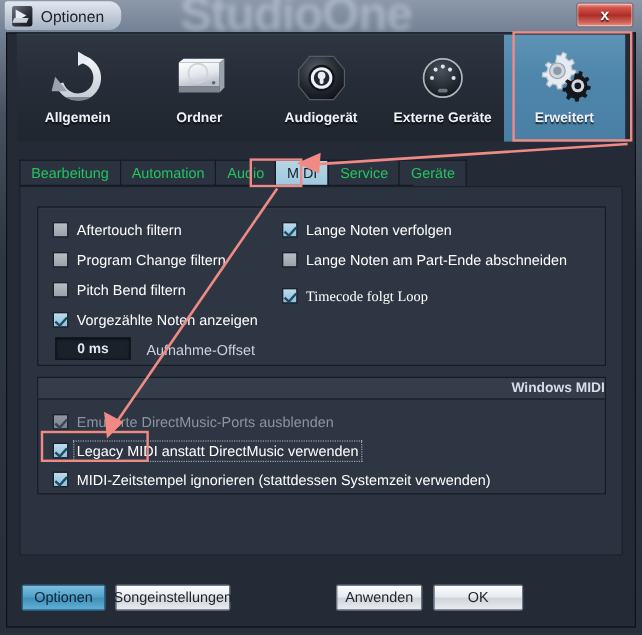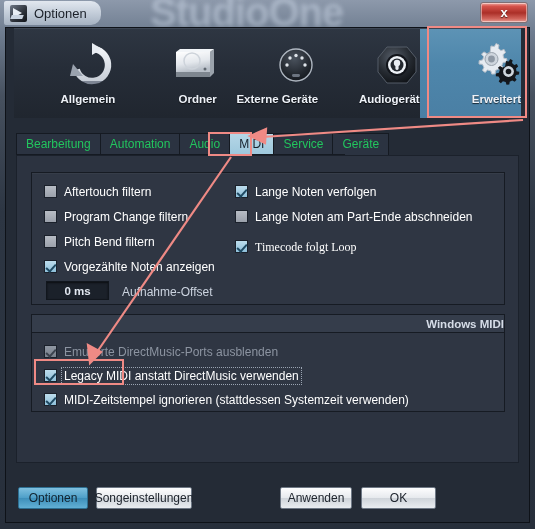--- a/index.html
+++ b/index.html
@@ -75,21 +75,21 @@
   }
 
   
   .cat-strip{
     position:absolute;left:14px;top:28px;width:507px;height:90px;
     background:linear-gradient(180deg,#2e3642 0%,#262d38 45%,#20262f 100%);
     border-top:1px solid #3c4553;
     display:flex;box-sizing:border-box;
   }
   .cat{
-    flex:1 1 0;display:flex;flex-direction:column;align-items:flex-end;
+    flex:1 1 0;display:flex;flex-direction:column;align-items:center;
     justify-content:flex-start;padding-top:10px;
     cursor:pointer;position:relative;
   }
   .cat .glyph{height:52px;display:flex;align-items:center;justify-content:center;}
   .cat .lbl{
     font-size:11.5px;font-weight:bold;color:#eef2f8;margin-top:2px;
     text-shadow:0 1px 1px rgba(0,0,0,.7);white-space:nowrap;
   }
   .cat.selected{
     background:linear-gradient(180deg,#5d93b5 0%,#4e86ab 40%,#4a7fa4 100%);
@@ -245,20 +245,41 @@
             </defs>
             <path d="M7 9 L41 9 L41 29 L7 29 Z" fill="url(#gHd)"></path>
             <path d="M7 29 L41 29 L41 34 L7 34 Z" fill="#7e868f"></path>
             <path d="M41 9 L41 34 L45 30 L45 6 Z" fill="#9aa2ab"></path>
             <path d="M7 9 L41 9 L45 6 L11 6 Z" fill="#f2f5f8"></path>
             <circle cx="23" cy="18" r="8" fill="none" stroke="#cdd3da" stroke-width="1.5"></circle>
             <circle cx="36" cy="26" r="1.5" fill="#606871"></circle>
           </svg>
         </div>
         <div class="lbl">Ordner</div>
+      </div>
+
+      <div class="cat">
+        <div class="glyph">
+          <svg width="46" height="46" viewBox="0 0 46 46">
+            <defs>
+              <radialGradient id="gAu" cx="0.4" cy="0.3" r="0.8">
+                <stop offset="0" stop-color="#565e69"></stop>
+                  <stop offset="0.55" stop-color="#262b32"></stop>
+                <stop offset="1" stop-color="#0d1014"></stop>
+              </radialGradient>
+            </defs>
+            <polygon points="13,5 33,5 42,16 42,30 33,41 13,41 4,30 4,16" fill="url(#gAu)" stroke="#555d68" stroke-width="1"></polygon>
+            <circle cx="23" cy="23" r="11" fill="#11141a"></circle>
+            <circle cx="23" cy="23" r="9" fill="#eef2f7"></circle>
+            <circle cx="23" cy="23" r="6.5" fill="#23282f"></circle>
+            <circle cx="23" cy="21" r="3.2" fill="#e9edf3"></circle>
+            <rect x="21.4" y="22" width="3.2" height="6" rx="1.4" fill="#e9edf3"></rect>
+          </svg>
+        </div>
+        <div class="lbl">Audiogerät</div>
       </div>
 
       <div class="cat">
         <div class="glyph">
           <svg width="44" height="44" viewBox="0 0 44 44">
             <defs>
               <radialGradient id="gMd" cx="0.45" cy="0.3" r="0.85">
                 <stop offset="0" stop-color="#4a525d"></stop>
                   <stop offset="0.6" stop-color="#22272e"></stop>
                 <stop offset="1" stop-color="#0c0f13"></stop>
@@ -269,41 +290,20 @@
             <circle cx="16" cy="15" r="1.7" fill="#dfe4ea"></circle>
             <circle cx="22" cy="12.5" r="1.7" fill="#dfe4ea"></circle>
             <circle cx="28" cy="15" r="1.7" fill="#dfe4ea"></circle>
             <circle cx="31" cy="22" r="1.7" fill="#dfe4ea"></circle>
             <rect x="18" y="31" width="8" height="3" rx="1.4" fill="#6c7480"></rect>
           </svg>
         </div>
         <div class="lbl">Externe Geräte</div>
       </div>
 
-      <div class="cat">
-        <div class="glyph">
-          <svg width="46" height="46" viewBox="0 0 46 46">
-            <defs>
-              <radialGradient id="gAu" cx="0.4" cy="0.3" r="0.8">
-                <stop offset="0" stop-color="#565e69"></stop>
-                  <stop offset="0.55" stop-color="#262b32"></stop>
-                <stop offset="1" stop-color="#0d1014"></stop>
-              </radialGradient>
-            </defs>
-            <polygon points="13,5 33,5 42,16 42,30 33,41 13,41 4,30 4,16" fill="url(#gAu)" stroke="#555d68" stroke-width="1"></polygon>
-            <circle cx="23" cy="23" r="11" fill="#11141a"></circle>
-            <circle cx="23" cy="23" r="9" fill="#eef2f7"></circle>
-            <circle cx="23" cy="23" r="6.5" fill="#23282f"></circle>
-            <circle cx="23" cy="21" r="3.2" fill="#e9edf3"></circle>
-            <rect x="21.4" y="22" width="3.2" height="6" rx="1.4" fill="#e9edf3"></rect>
-          </svg>
-        </div>
-        <div class="lbl">Audiogerät</div>
-      </div>
-
       <div class="cat selected">
         <div class="glyph">
           <svg width="48" height="46" viewBox="0 0 48 46">
             <g fill="#e6ebf1" stroke="#b8c0ca" stroke-width="1">
               <path d="M18 4 l3.4 .6 1.6-3 3 1.4 -.7 3.3 2.6 2.3 3.2-1.1 1.4 3 -2.5 2.2 .6 3.4 3.3 .7 -.3 3.3 -3.4 .3 -1.4 3.1 2 2.7 -2.3 2.4 -3-1.6 -3 1.5 -.4 3.4 -3.3 .2 -1-3.2 -3.3-.9 -2.4 2.4 -2.6-2 1.4-3.1 -1.5-3 -3.4-.3 .2-3.3 3.4-.8 1.1-3.2 -2.2-2.6 2.5-2.2 2.9 1.8 3.1-1.3z"></path>
             </g>
             <circle cx="18.5" cy="17" r="6.5" fill="#cfd6de" stroke="#9aa3ad" stroke-width="1"></circle>
             <circle cx="18.5" cy="17" r="3.4" fill="#8f99a5"></circle>
             <g fill="#14171c">
               <path d="M33 19 l2.8 .5 1.3-2.5 2.5 1.2 -.6 2.8 2.2 1.9 2.7-.9 1.2 2.5 -2.1 1.9 .5 2.8 2.8 .6 -.3 2.8 -2.9 .3 -1.1 2.6 1.6 2.2 -1.9 2 -2.5-1.3 -2.5 1.3 -.4 2.8 -2.8 .2 -.8-2.7 -2.8-.7 -2 2 -2.2-1.7 1.2-2.6 -1.3-2.5 -2.8-.3 .2-2.8 2.9-.7 .9-2.7 -1.9-2.2 2.1-1.8 2.5 1.5 2.6-1.1z"></path>

